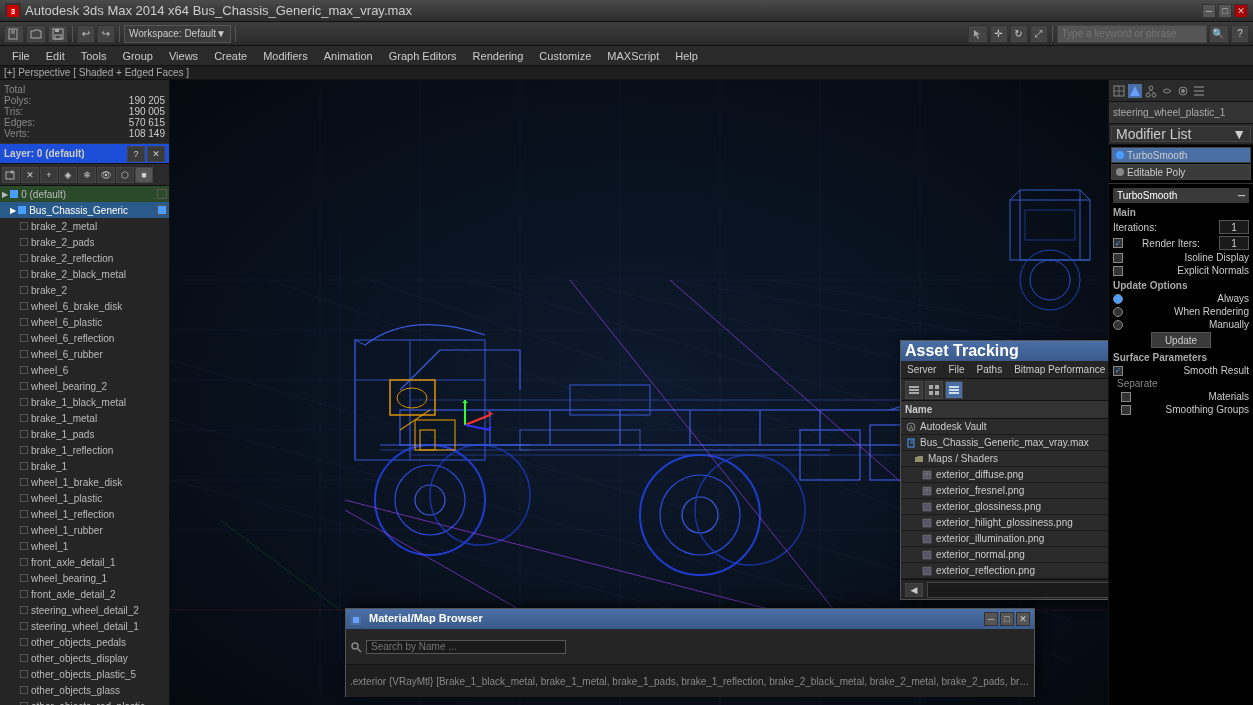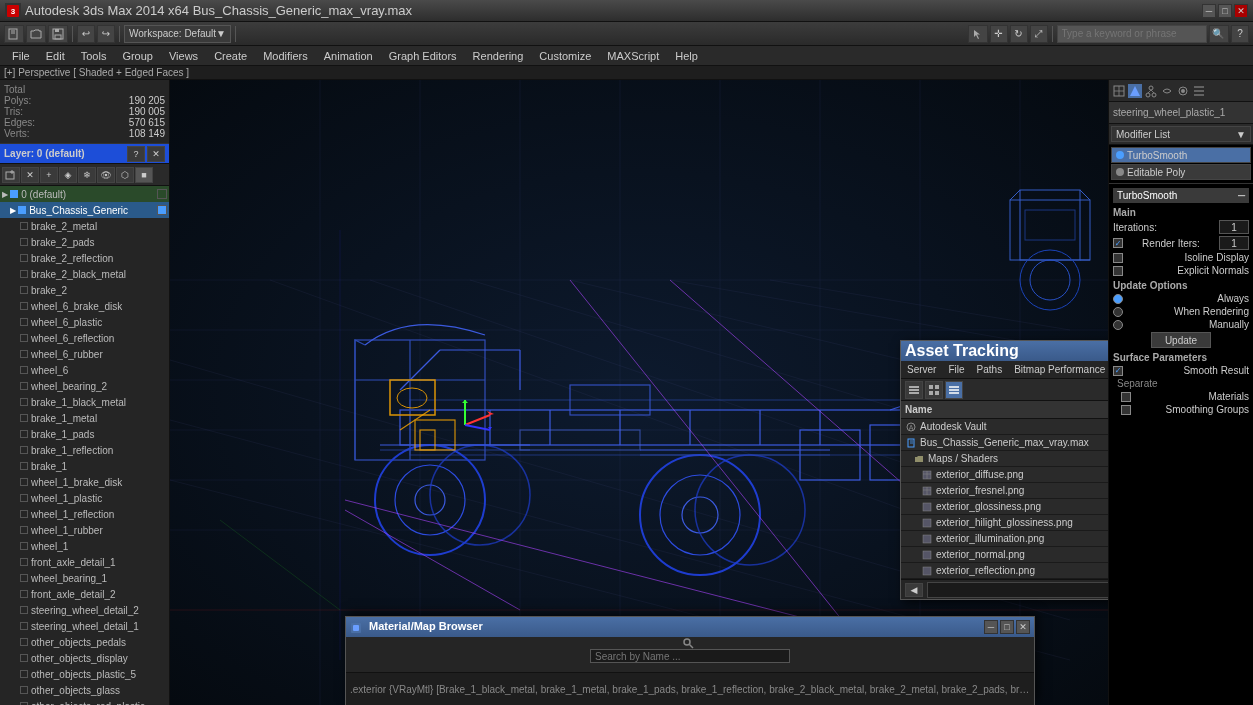--- a/index.html
+++ b/index.html
@@ -89,25 +89,25 @@
     #at-table-body { max-height: 160px; overflow-y: auto; }
     .at-row { display: flex; align-items: center; height: 16px; border-bottom: 1px solid #1a1a1a; font-size: 10px; }
     .at-row .col-name { flex: 1; padding: 0 4px; display: flex; align-items: center; gap: 3px; overflow: hidden; white-space: nowrap; text-overflow: ellipsis; }
     .at-row .col-status { width: 80px; padding: 0 4px; }
     .at-row-icon { width: 12px; height: 12px; display: flex; align-items: center; justify-content: center; font-size: 9px; }
     .at-footer { height: 20px; background: #252525; border-top: 1px solid #111; display: flex; align-items: center; justify-content: space-between; padding: 0 4px; }
     .at-footer-btn { width: 18px; height: 14px; background: #3a3a3a; border: 1px solid #444; display: flex; align-items: center; justify-content: center; font-size: 9px; cursor: pointer; color: #ccc; }
     #at-path-box { height: 16px; background: #1a1a1a; border: 1px solid #444; flex: 1; margin: 0 4px; }
 
     
-    #mat-browser { position: absolute; bottom: 0; left: 175px; width: 690px; background: #2a2a2a; border: 1px solid #555; border-bottom: none; box-shadow: 3px -3px 10px rgba(0,0,0,0.7); z-index: 10; }
+    #mat-browser { position: absolute; bottom: 8px; left: 175px; width: 690px; background: #2a2a2a; border: 1px solid #555; border-bottom: none; box-shadow: 3px -3px 10px rgba(0,0,0,0.7); z-index: 10; }
     #mb-titlebar { height: 20px; background: linear-gradient(to bottom, #4a6fa5, #3a5a8a); display: flex; align-items: center; justify-content: space-between; padding: 0 4px; }
     #mb-title { font-size: 11px; color: #fff; font-weight: bold; }
     #mb-controls { display: flex; gap: 2px; }
-    #mb-search { height: 36px; background: #252525; display: flex; align-items: center; padding: 0 4px; border-bottom: 1px solid #111; flex-direction: column; }
+    #mb-search { height: 36px; background: #252525; display: flex; align-items: center; padding: 0 4px; border-bottom: 1px solid #111; }
     #mb-search-input { height: 14px; background: #1a1a1a; border: 1px solid #555; color: #aaa; font-size: 10px; padding: 0 4px; width: 200px; }
     #mb-section-header { background: #333; padding: 2px 4px; font-size: 10px; color: #ccc; border-bottom: 1px solid #111; }
     #mb-materials-list { height: 32px; overflow: hidden; padding: 2px 4px; background: #1e1e1e; font-size: 10px; color: #888; display: flex; align-items: center; }
 
     
     ::-webkit-scrollbar { width: 8px; height: 8px; }
     ::-webkit-scrollbar-track { background: #1a1a1a; }
     ::-webkit-scrollbar-thumb { background: #444; border: 1px solid #333; }
 
     
@@ -756,21 +756,21 @@
         <line x1="2" y1="7" x2="12" y2="7" stroke="#888" stroke-width="1.2"></line>
         <line x1="2" y1="11" x2="12" y2="11" stroke="#888" stroke-width="1.2"></line>
       </svg>
     </div>
 
     <div id="modifier-object-name">
       <span>steering_wheel_plastic_1</span>
     </div>
 
     <div style="padding:2px; background:#2a2a2a; border-bottom:1px solid #111;">
-      <div style="height:16px; background:#333; border:1px solid #444; display:flex; align-items:center; padding:0 4px; font-size:10px; color:#ccc; cursor:pointer; justify-content:space-between;">
+      <div style="height:16px; background:#333; border:1px solid #444; display:flex; align-items:center; padding:0 4px; font-size:14px; color:#ccc; cursor:pointer; justify-content:space-between;">
         <span>Modifier List</span>
         <span>▼</span>
       </div>
     </div>
 
     <div id="modifier-list-panel">
       <div class="modifier-entry selected">
         <div class="mod-light"></div>
         <span>TurboSmooth</span>
       </div>

